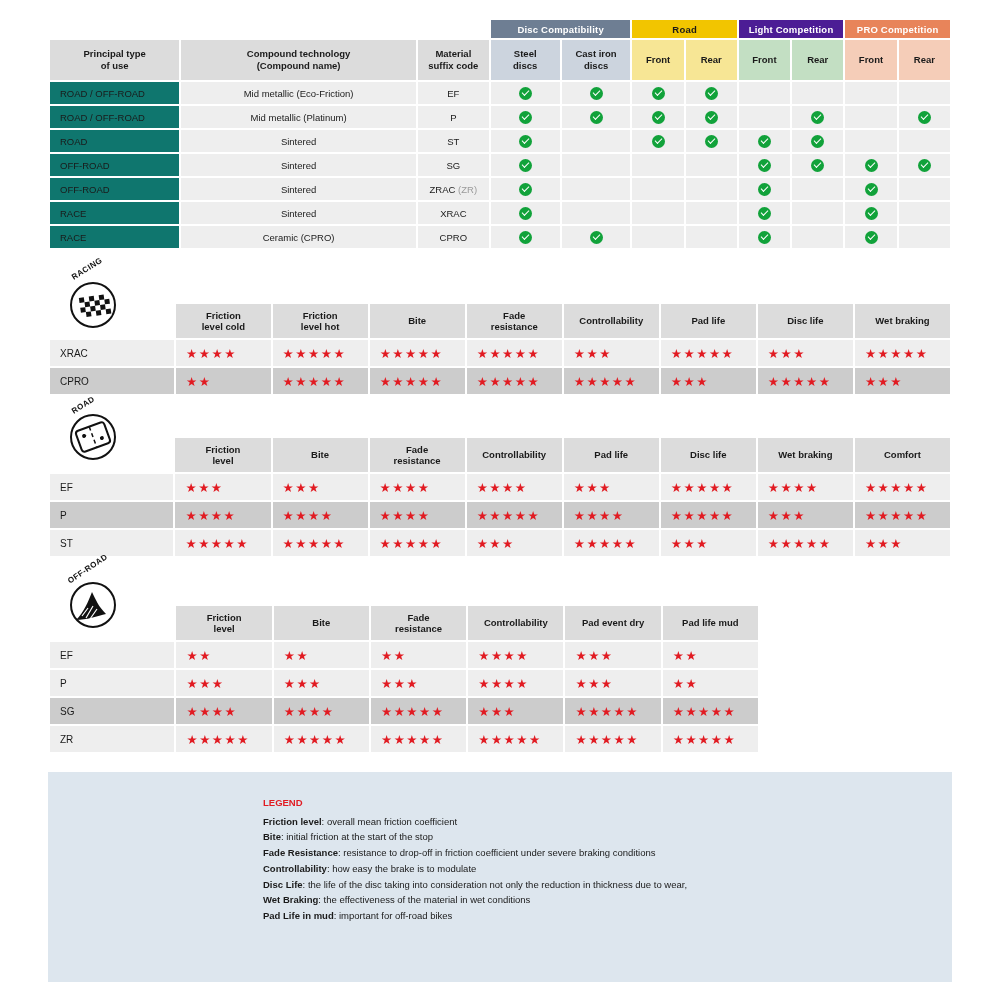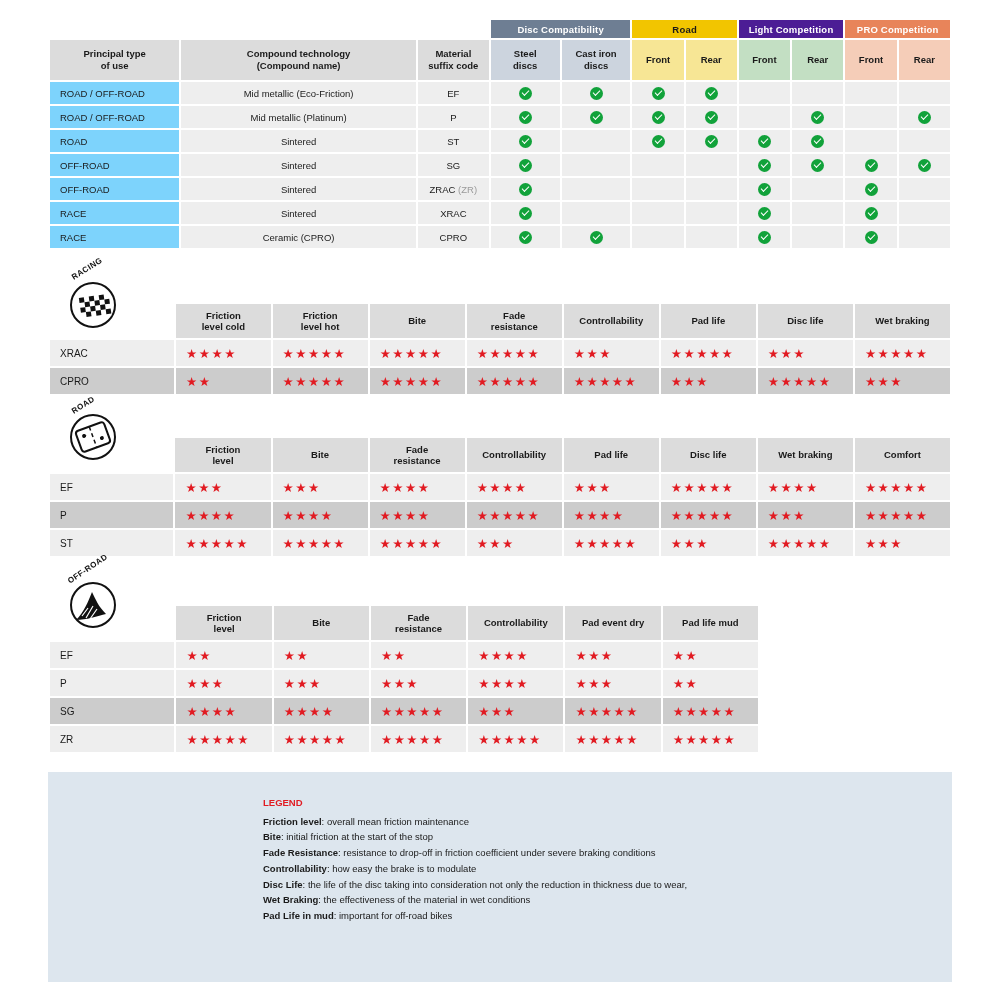--- a/index.html
+++ b/index.html
@@ -43,21 +43,21 @@
     font-weight: bold;
     font-size: 9.5px;
     line-height: 1.25;
   }
   .hd.disc { background: #ccd4de; }
   .hd.road { background: #f7e695; }
   .hd.light { background: #c3dfc3; }
   .hd.pro { background: #f5cdb8; }
   .cl {
     height: 22px;
-    background: #7dd3fc;
+    background: #0f766e;
     padding-left: 10px !important;
     font-size: 9.5px;
     vertical-align: middle;
   }
   .cc {
     height: 22px;
     background: #eeeeee;
     text-align: center;
     vertical-align: middle;
     font-size: 9.5px;
@@ -460,21 +460,21 @@
         <td class="rcell">★★★★★</td>
         <td class="rcell">★★★★★</td>
         <td class="rcell">★★★★★</td>
       </tr>
     </tbody>
   </table>
 
   <div class="legend">
     <div class="inner">
       <div class="ltitle">LEGEND</div>
-      <div class="litem"><b>Friction level</b><span>: overall mean friction maintenance</span></div>
+      <div class="litem"><b>Friction level</b><span>: overall mean friction coefficient</span></div>
       <div class="litem"><b>Bite</b><span>: initial friction at the start of the stop</span></div>
       <div class="litem"><b>Fade Resistance</b><span>: resistance to drop-off in friction coefficient under severe braking conditions</span></div>
       <div class="litem"><b>Controllability</b><span>: how easy the brake is to modulate</span></div>
       <div class="litem"><b>Disc Life</b><span>: the life of the disc taking into consideration not only the reduction in thickness due to wear,</span></div>
       <div class="litem"><b>Wet Braking</b><span>: the effectiveness of the material in wet conditions</span></div>
       <div class="litem"><b>Pad Life in mud</b><span>: important for off-road bikes</span></div>
     </div>
   </div>
 
 </div>

